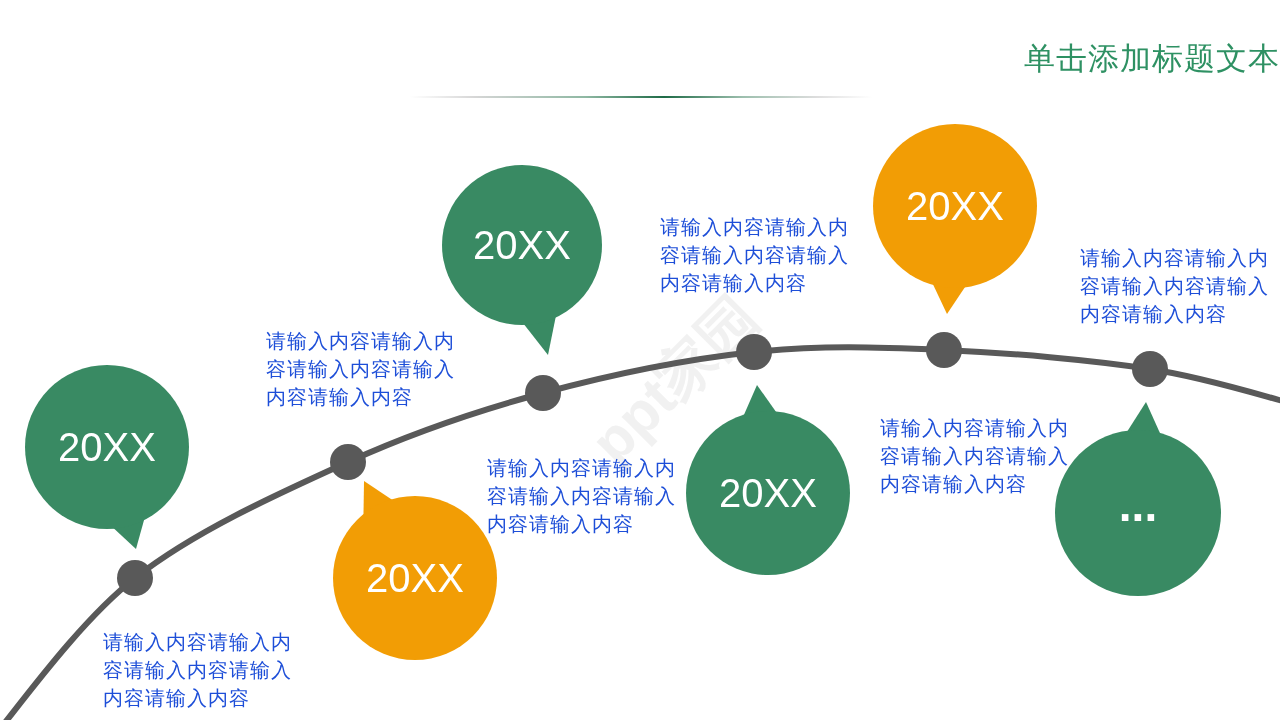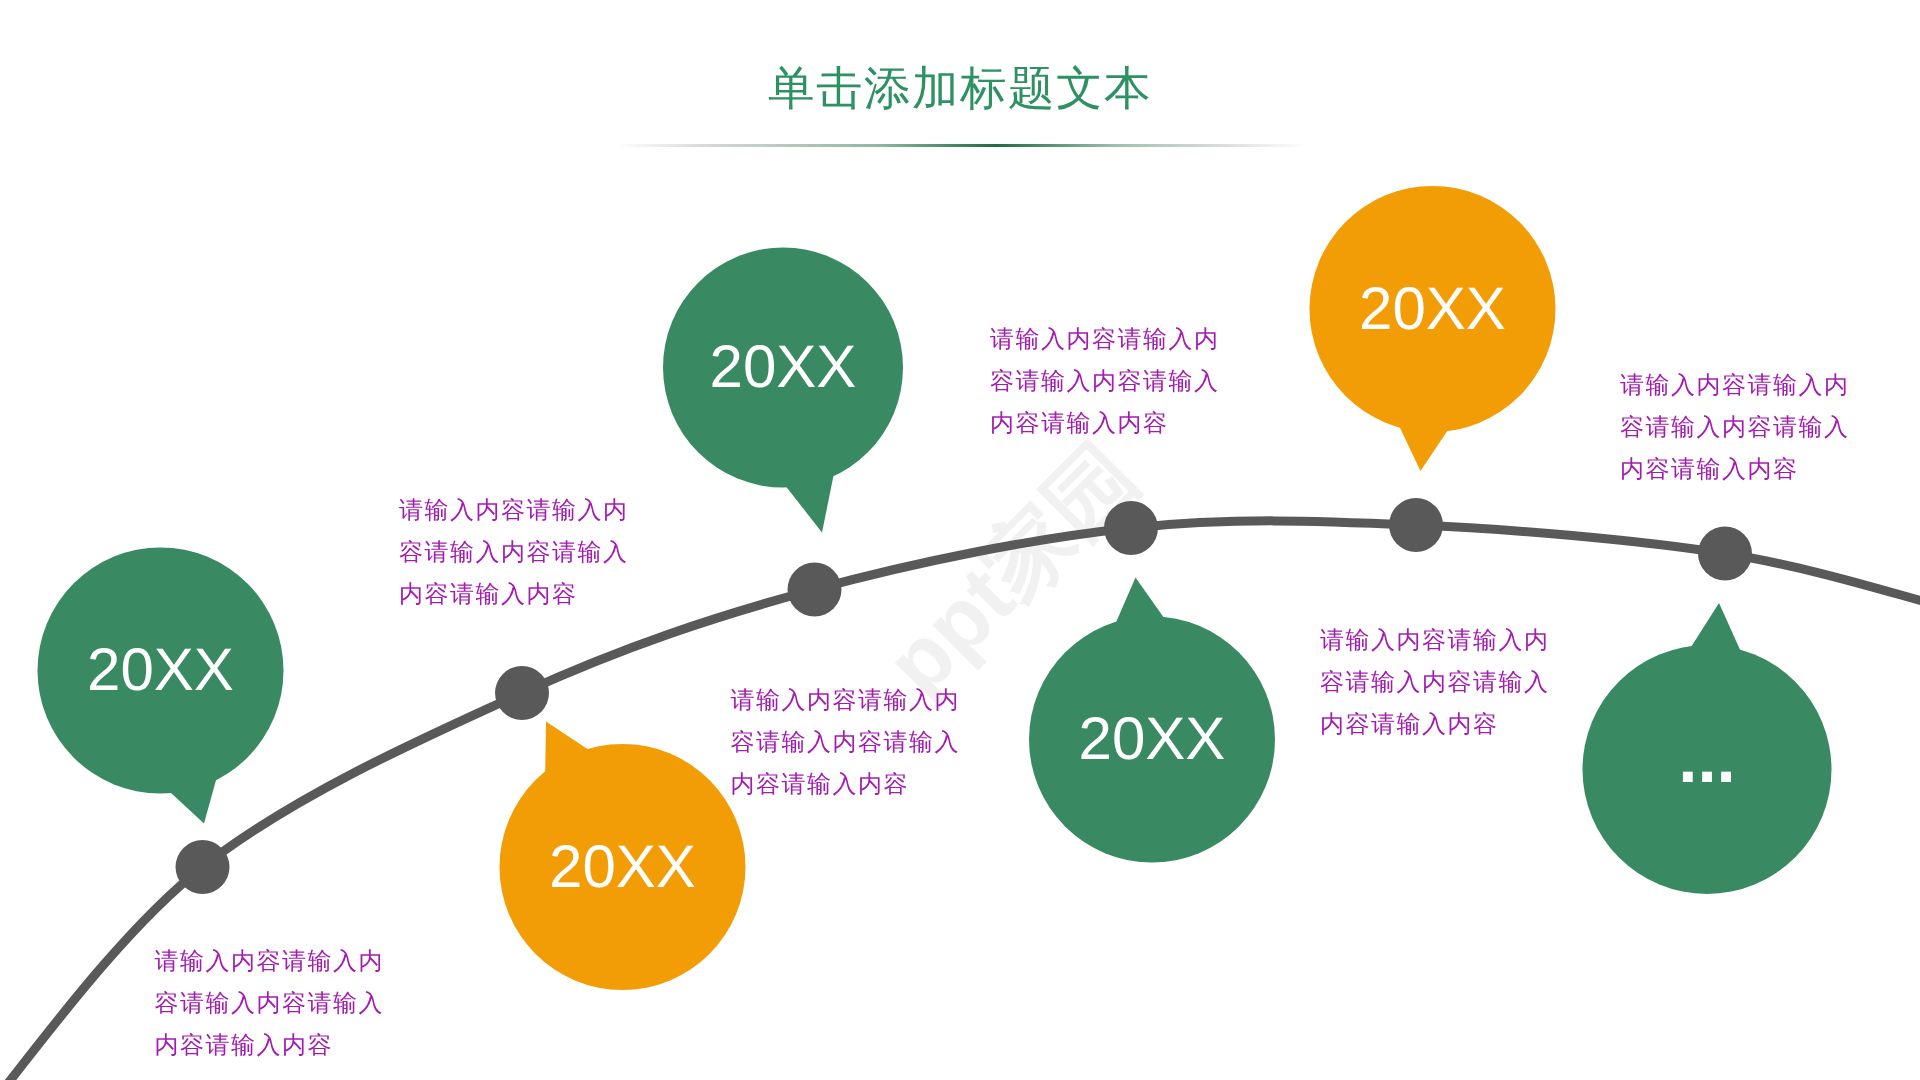--- a/index.html
+++ b/index.html
@@ -5,21 +5,21 @@
   html,body{margin:0;padding:0;}
   body{
     width:1280px;height:720px;overflow:hidden;background:#ffffff;
     font-family:"Liberation Sans","DejaVu Sans",sans-serif;
     position:relative;
   }
   .slide{position:absolute;inset:0;}
   
   .slide-title{
     position:absolute;left:0;top:38px;width:1280px;
-    text-align:center;font-size:31px;letter-spacing:1px;
+    text-align:right;font-size:31px;letter-spacing:1px;
     color:#2E9163;font-weight:500;margin:0;
   }
   .title-divider{
     position:absolute;left:410px;top:96px;width:462px;height:2px;
     background:linear-gradient(to right,
       rgba(255,255,255,0),#d6d6d6 14%,#8fb8a3 38%,#1F6B47 55%,
       #9dbfae 72%,#dddddd 88%,rgba(255,255,255,0));
   }
   
   .watermark{
@@ -29,21 +29,21 @@
     font-size:58px;font-weight:700;
     color:rgba(170,170,170,0.16);
     text-shadow:1px 1px 0 rgba(255,255,255,0.5);
     pointer-events:none;user-select:none;
   }
   
   #timeline-svg{position:absolute;left:0;top:0;z-index:1;}
   
   .content-block{
     position:absolute;z-index:2;
-    color:#a21caf;font-size:16px;letter-spacing:1px;line-height:28px;
+    color:#1d4ed8;font-size:20px;letter-spacing:1px;line-height:28px;
   }
   .cb1{left:103px;top:628px;}
   .cb2{left:266px;top:327px;}
   .cb3{left:487px;top:454px;}
   .cb4{left:660px;top:213px;}
   .cb5{left:880px;top:414px;}
   .cb6{left:1080px;top:244px;}
 </style>
 </head>
 <body>

